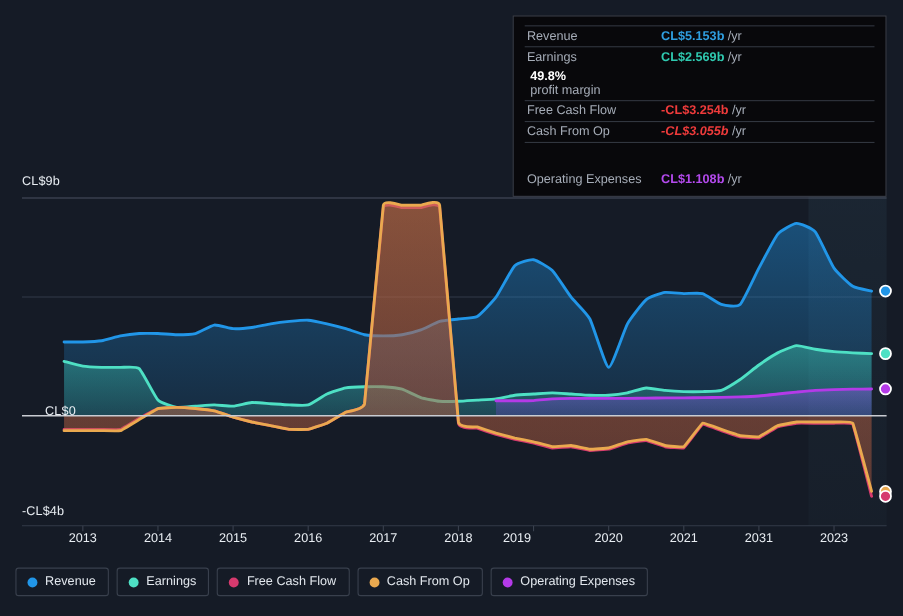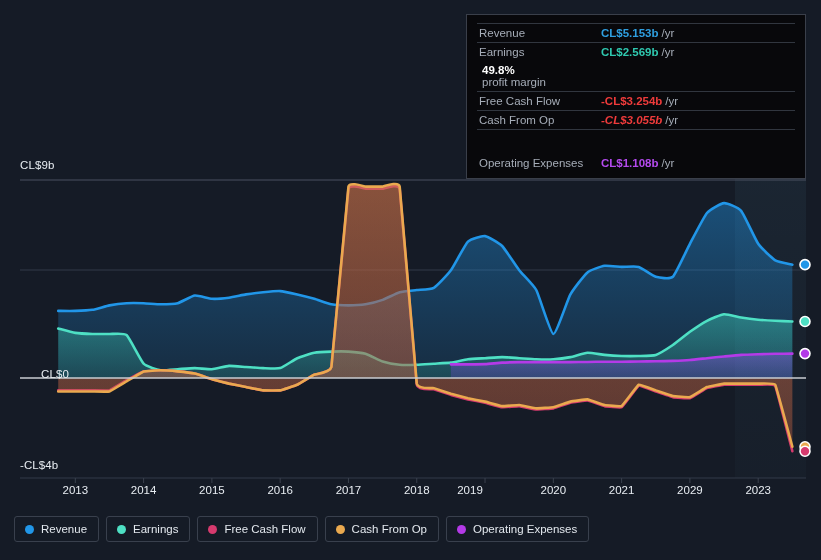--- a/index.html
+++ b/index.html
@@ -215,21 +215,21 @@
   <div id="x-labels">
       <div class="x-label" style="left: 75.3153px;">2013</div>
       <div class="x-label" style="left: 143.604px;">2014</div>
       <div class="x-label" style="left: 211.892px;">2015</div>
       <div class="x-label" style="left: 280.18px;">2016</div>
       <div class="x-label" style="left: 348.468px;">2017</div>
       <div class="x-label" style="left: 416.757px;">2018</div>
       <div class="x-label" style="left: 470px;">2019</div>
       <div class="x-label" style="left: 553.333px;">2020</div>
       <div class="x-label" style="left: 621.622px;">2021</div>
-      <div class="x-label" style="left: 689.91px;">2029</div>
+      <div class="x-label" style="left: 689.91px;">2031</div>
       <div class="x-label" style="left: 758.198px;">2023</div>
     </div>
 </div>
 
 <div id="tooltip">
   <div id="tooltip-rows">
       <div class="tt-row">
         <span class="tt-name">Revenue</span>
         <span class="tt-val" style="color: rgb(47, 159, 224);">CL$5.153b</span>
         <span class="tt-unit">/yr</span>

